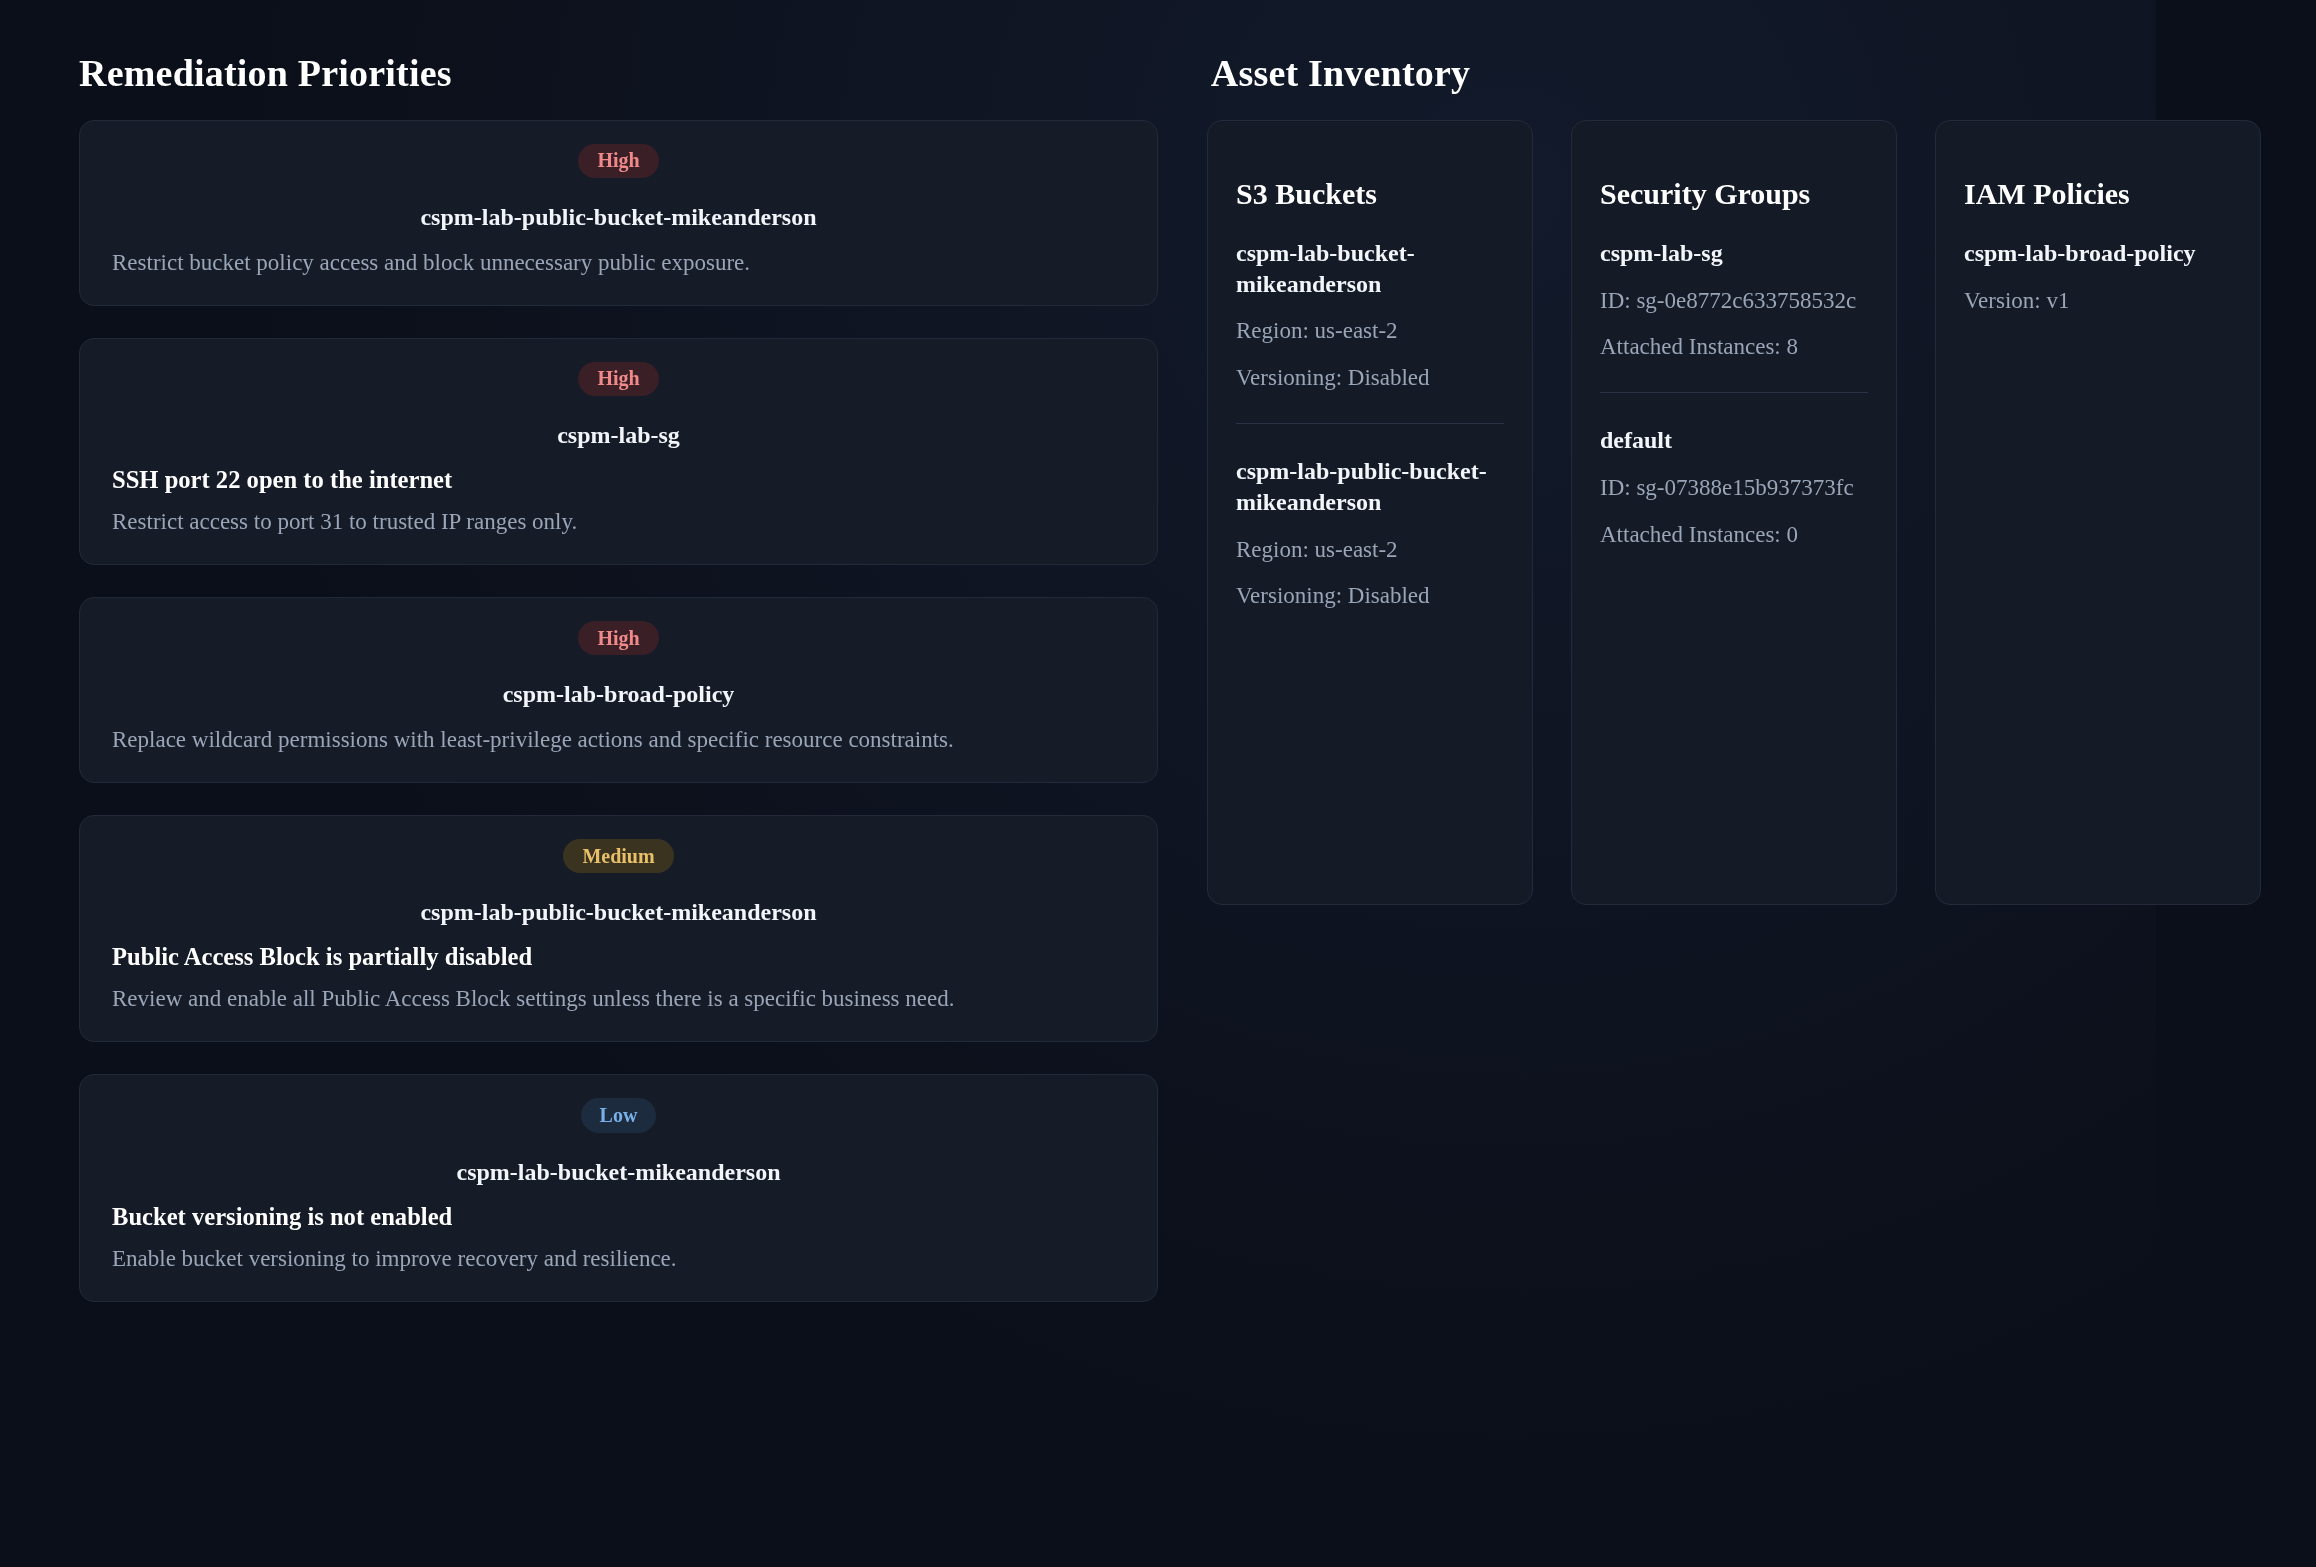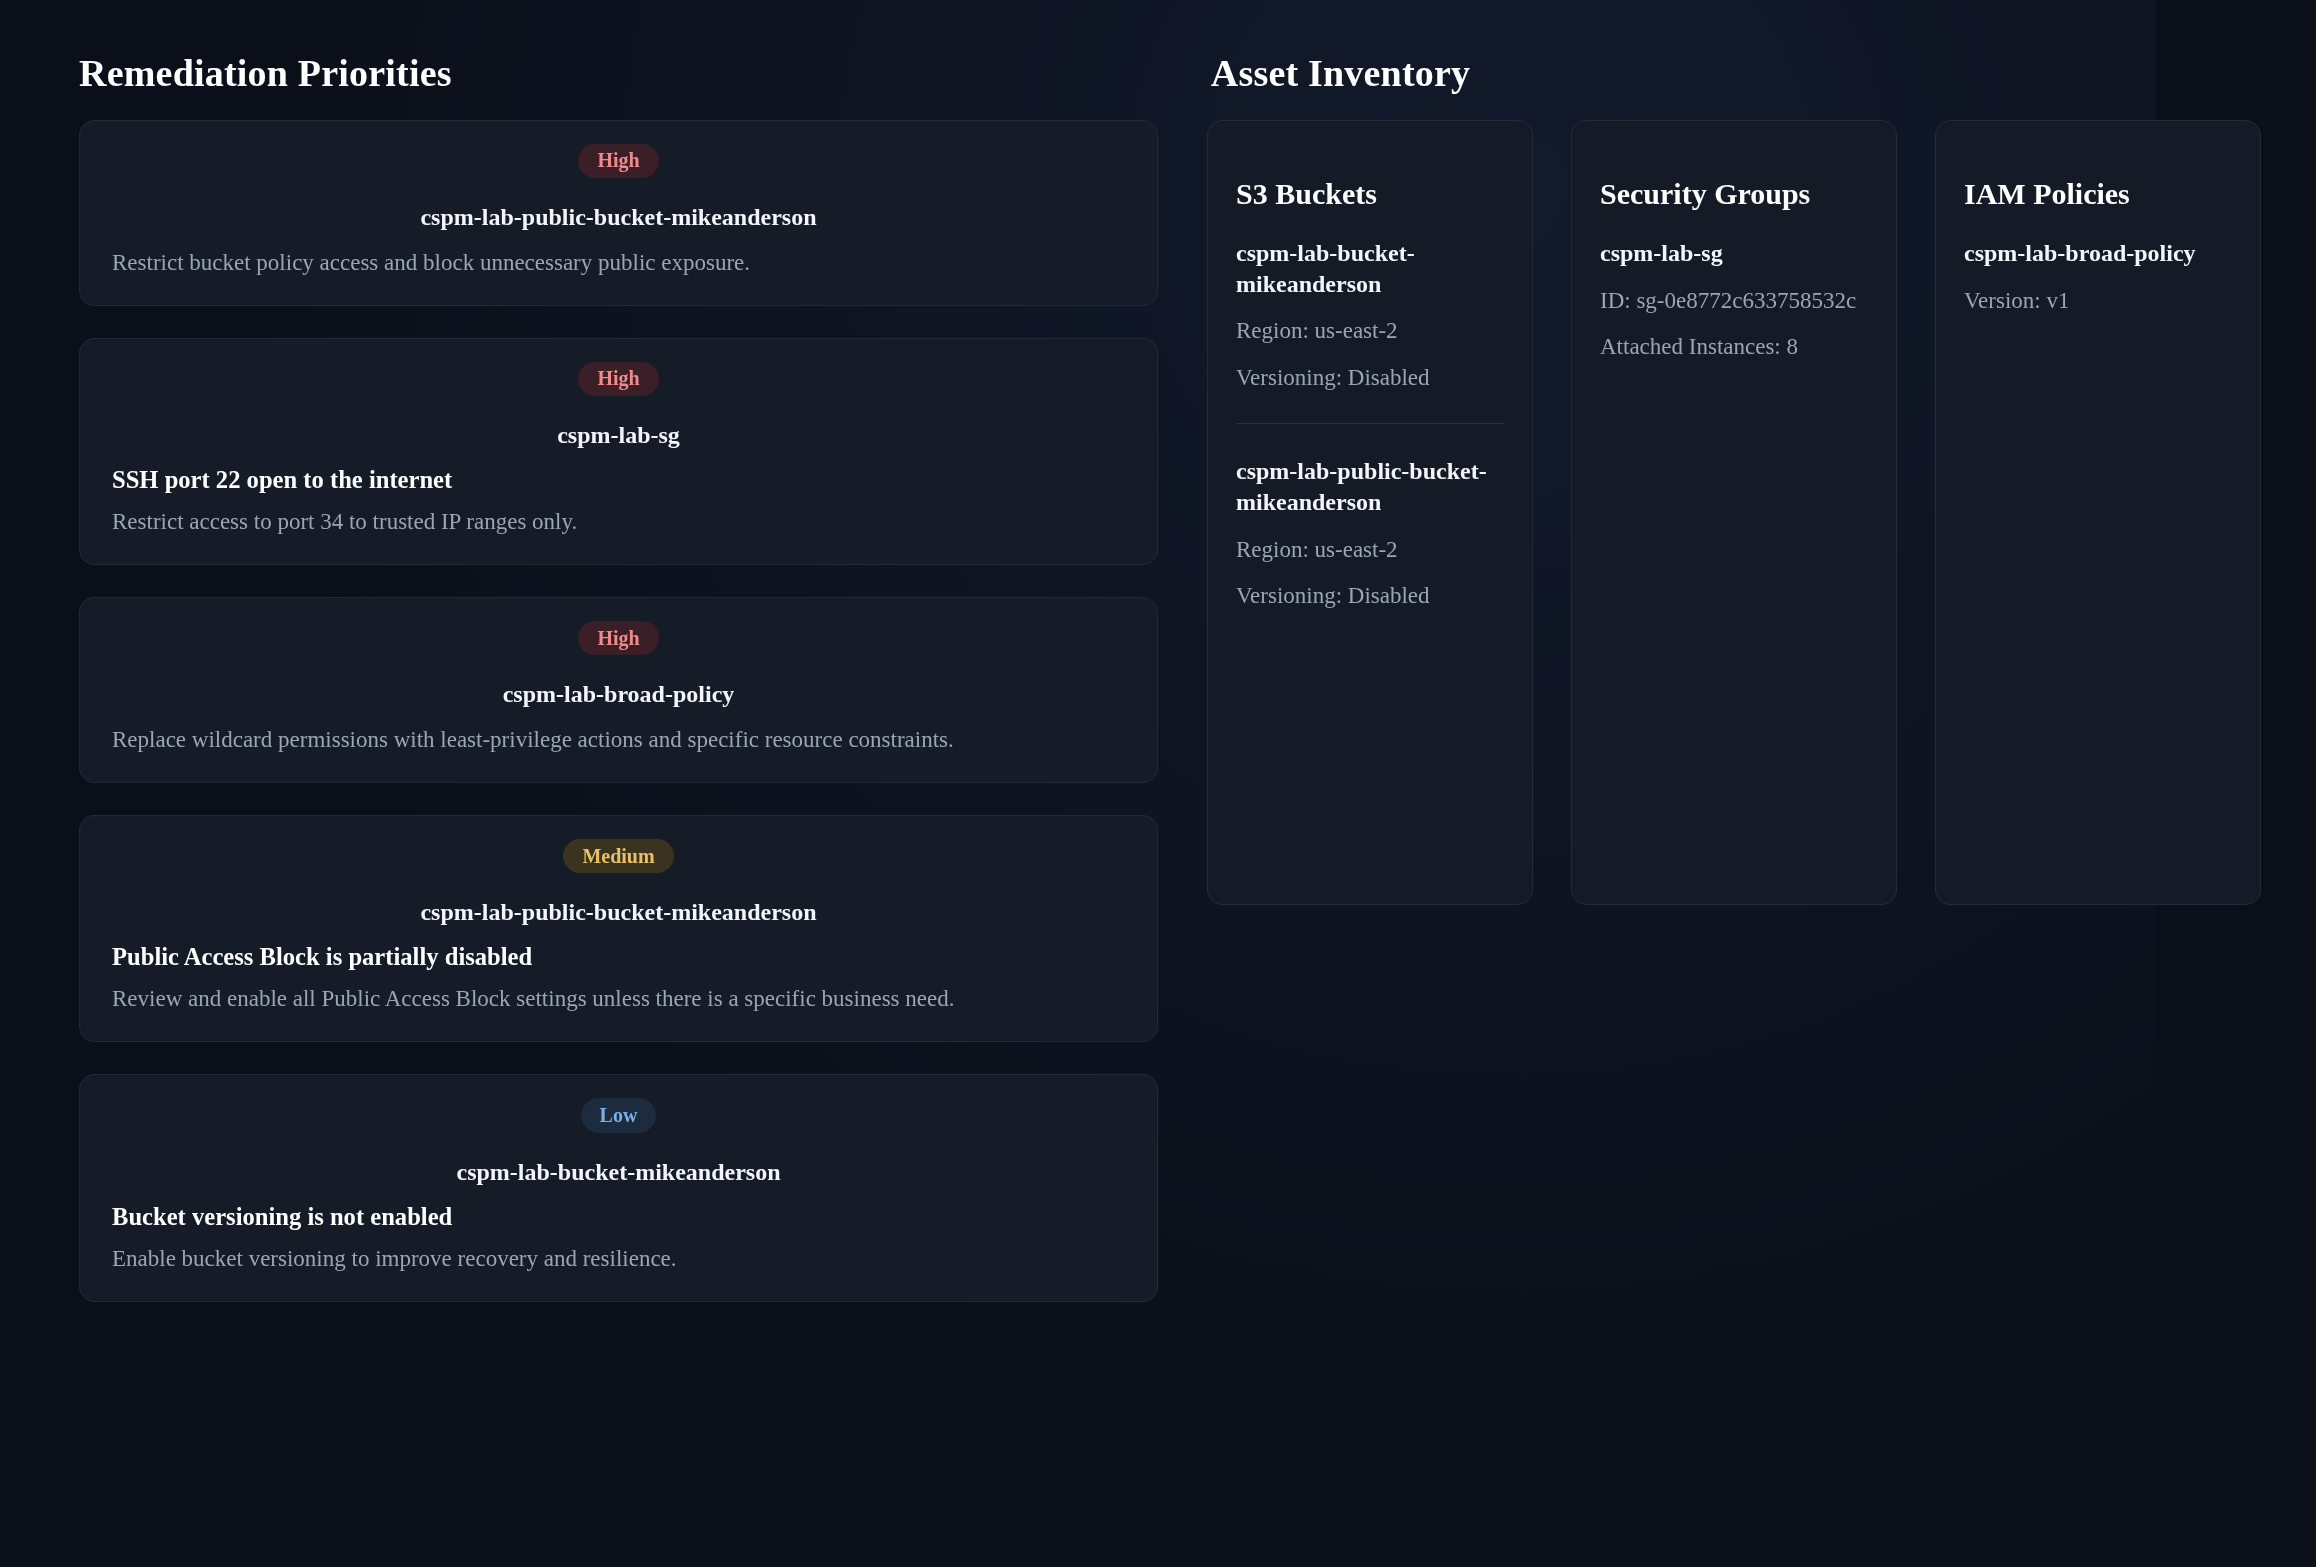--- a/index.html
+++ b/index.html
@@ -137,21 +137,21 @@
             <span class="resource-name">cspm-lab-public-bucket-mikeanderson</span>
           </div>
           <div class="finding-desc">Restrict bucket policy access and block unnecessary public exposure.</div>
         </div>
         <div class="finding-card">
           <div class="finding-head">
             <span class="sev-badge sev-high">High</span>
             <span class="resource-name">cspm-lab-sg</span>
           </div>
           <div class="finding-title">SSH port 22 open to the internet</div>
-          <div class="finding-desc">Restrict access to port 34 to trusted IP ranges only.</div>
+          <div class="finding-desc">Restrict access to port 31 to trusted IP ranges only.</div>
         </div>
         <div class="finding-card">
           <div class="finding-head">
             <span class="sev-badge sev-high">High</span>
             <span class="resource-name">cspm-lab-broad-policy</span>
           </div>
           <div class="finding-desc">Replace wildcard permissions with least-privilege actions and specific resource constraints.</div>
         </div>
         <div class="finding-card">
           <div class="finding-head">
@@ -188,20 +188,25 @@
             <div class="inv-field">Versioning: Disabled</div>
           </div>
         </div>
         <div class="inv-card">
           <div class="inv-card-title">Security Groups</div>
           <div class="inv-item">
             <div class="inv-item-name">cspm-lab-sg</div>
             <div class="inv-field">ID: sg-0e8772c633758532c</div>
             <div class="inv-field">Attached Instances: 8</div>
           </div>
+          <div class="inv-item">
+            <div class="inv-item-name">default</div>
+            <div class="inv-field">ID: sg-07388e15b937373fc</div>
+            <div class="inv-field">Attached Instances: 0</div>
+          </div>
         </div>
         <div class="inv-card">
           <div class="inv-card-title">IAM Policies</div>
           <div class="inv-item">
             <div class="inv-item-name">cspm-lab-broad-policy</div>
             <div class="inv-field">Version: v1</div>
           </div>
         </div>
       </div>
   </div>

